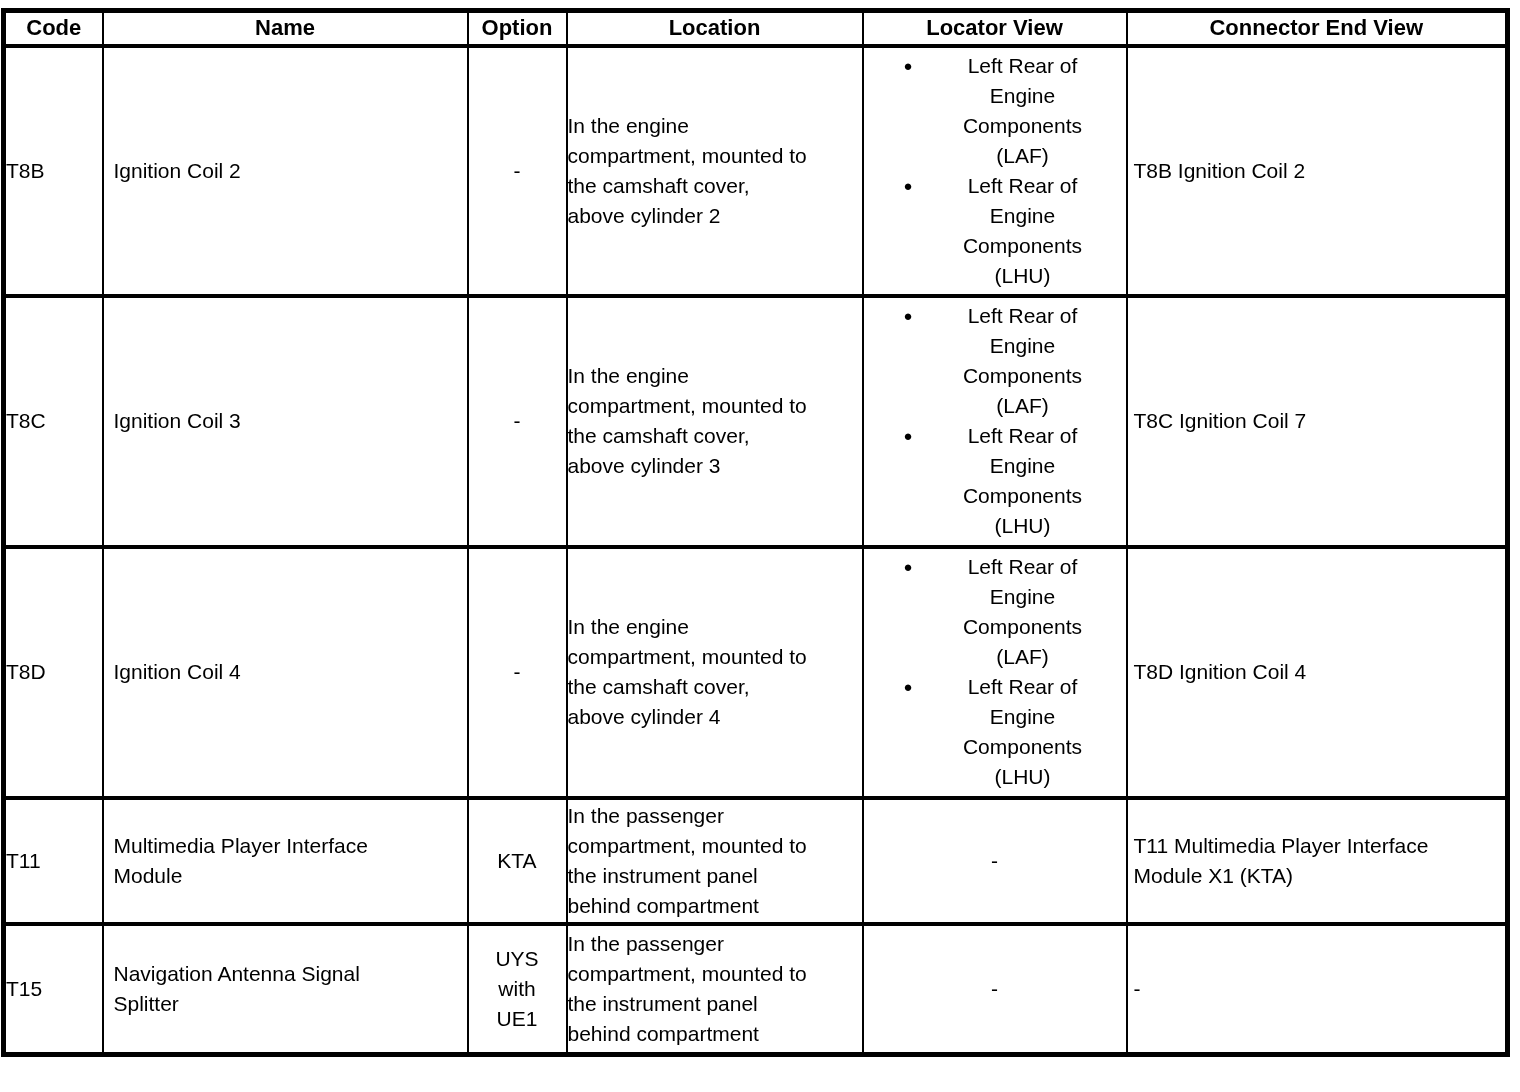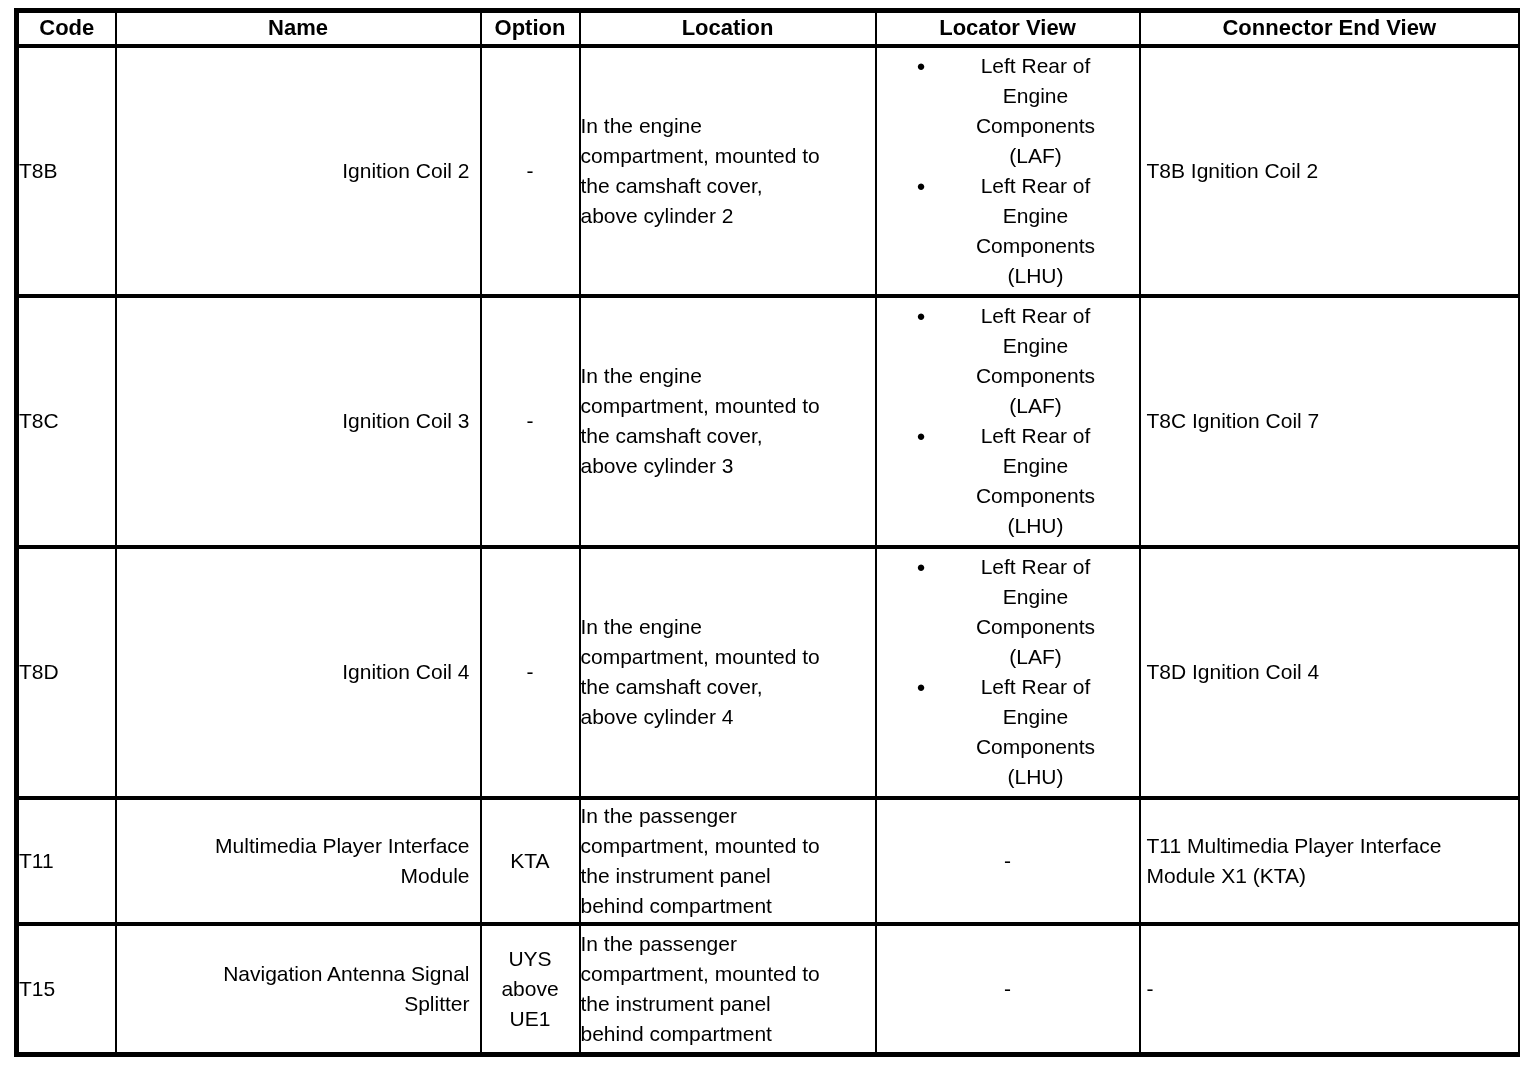--- a/index.html
+++ b/index.html
@@ -6,21 +6,21 @@
     margin: 0;
     padding: 0;
     background: #ffffff;
     width: 1520px;
     height: 1092px;
     font-family: "Liberation Sans", "DejaVu Sans", sans-serif;
     color: #000000;
   }
   .page {
     position: absolute;
-    left: 14px;
+    left: 1px;
     top: 8px;
     width: 1504px;
   }
   table.conn-table {
     border-collapse: collapse;
     table-layout: fixed;
     width: 1504px;
     background: #ffffff;
     border: 5px solid #000000;
   }
@@ -59,21 +59,20 @@
   tr.r-2    { height: 251px; }
   tr.r-3    { height: 251px; }
   tr.r-4    { height: 126px; }
   tr.r-5    { height: 131px; }
 
   td.cell-code   { }
   td.cell-name   { text-align: left; }
   td.cell-name .txt {
     padding: 0 10px;
     white-space: pre-line;
-    text-align: right;
   }
   td.cell-option { text-align: center; }
   td.cell-option .txt { white-space: pre-line; }
   td.cell-location { text-align: left; }
   td.cell-location .txt {
     padding: 0 0;
     white-space: pre-line;
   }
   td.cell-locator { text-align: center; }
   td.cell-connector { text-align: left; }
@@ -257,21 +256,21 @@
       </tr>
 
       <tr class="r-5">
         <td class="cell-code">T15</td>
         <td class="cell-name">
             <div class="txt">Navigation Antenna Signal
 Splitter</div>
           </td>
         <td class="cell-option">
             <div class="txt">UYS
-above
+with
 UE1</div>
           </td>
         <td class="cell-location">
             <div class="txt">In the passenger
 compartment, mounted to
 the instrument panel
 behind compartment</div>
           </td>
         <td class="cell-locator"><span>-</span></td>
         <td class="cell-connector">

